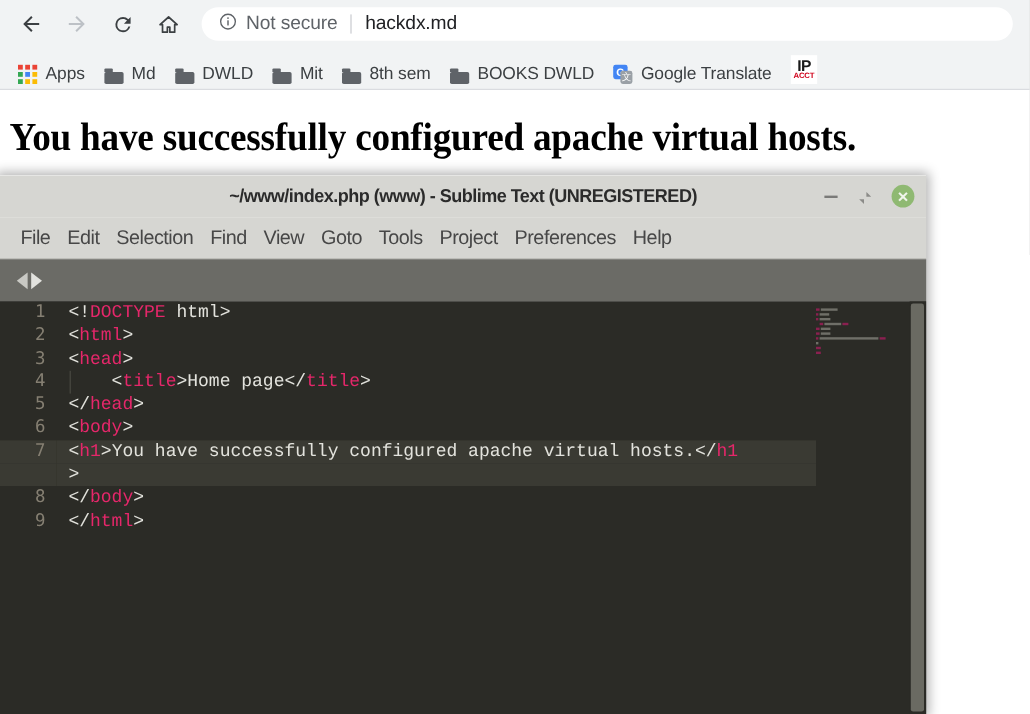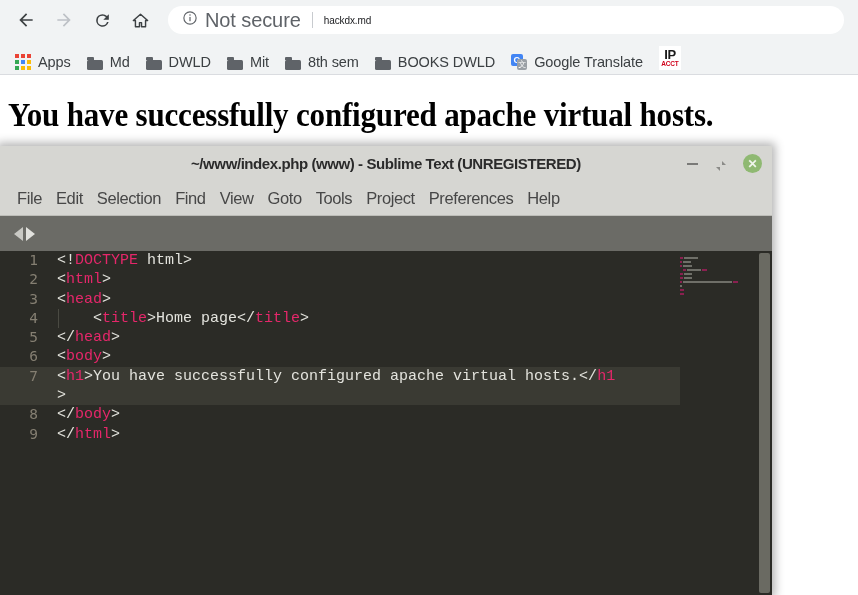--- a/index.html
+++ b/index.html
@@ -30,29 +30,29 @@
   #back-button{ margin-left:10px; }
 
   #omnibox{
     margin-left:12px; height:28px; flex:1; margin-right:14px;
     background:#ffffff; border-radius:14px;
     display:flex; align-items:center; padding:0 14px;
     max-width:790px;
   }
   #security-icon{ flex:none; margin-right:7px; }
   #security-label{
-    font-size:20px; color:#5f6368; letter-spacing:-0.1px;
+    font-size:16px; color:#5f6368; letter-spacing:-0.1px;
     white-space:nowrap;
   }
   #omnibox-divider{
     width:1px; height:16px; background:#c8cbcf;
     margin:0 11px; flex:none;
   }
   #url-text{
-    font-size:10px; color:#202124; letter-spacing:-0.1px;
+    font-size:16px; color:#202124; letter-spacing:-0.1px;
     white-space:nowrap; overflow:hidden;
   }
 
   
   #bookmarks-bar{
     position:absolute; left:0; top:40px; width:858px; height:34px;
     display:flex; align-items:center; overflow:hidden;
   }
   .bookmark{
     display:flex; align-items:flex-end; height:26px;

